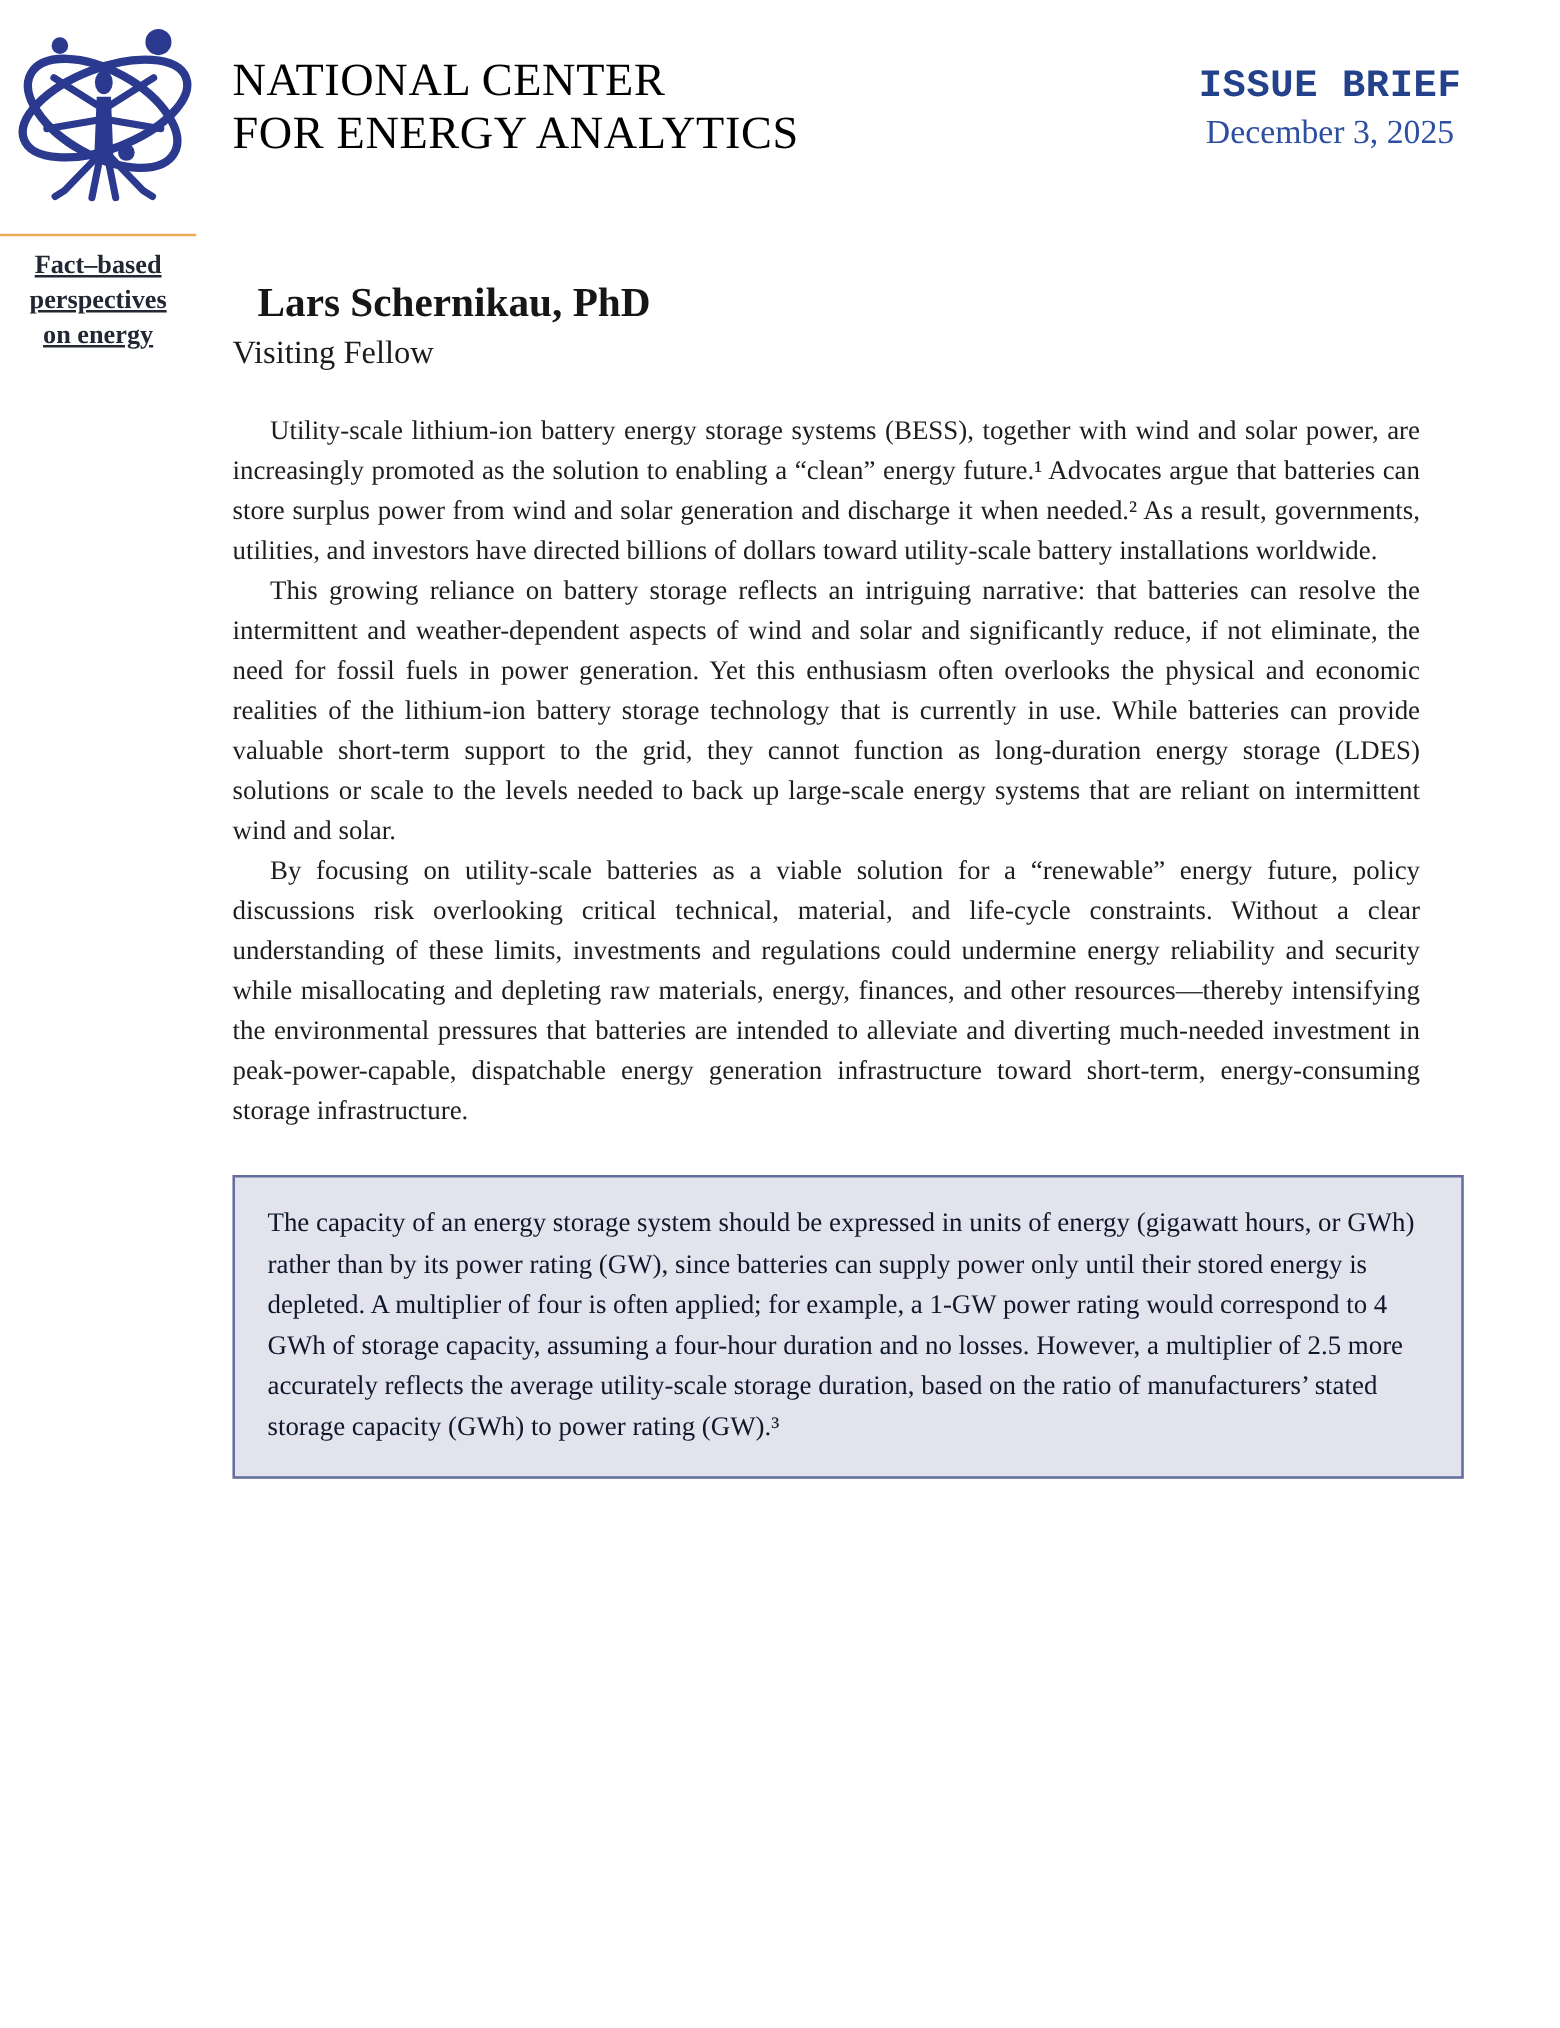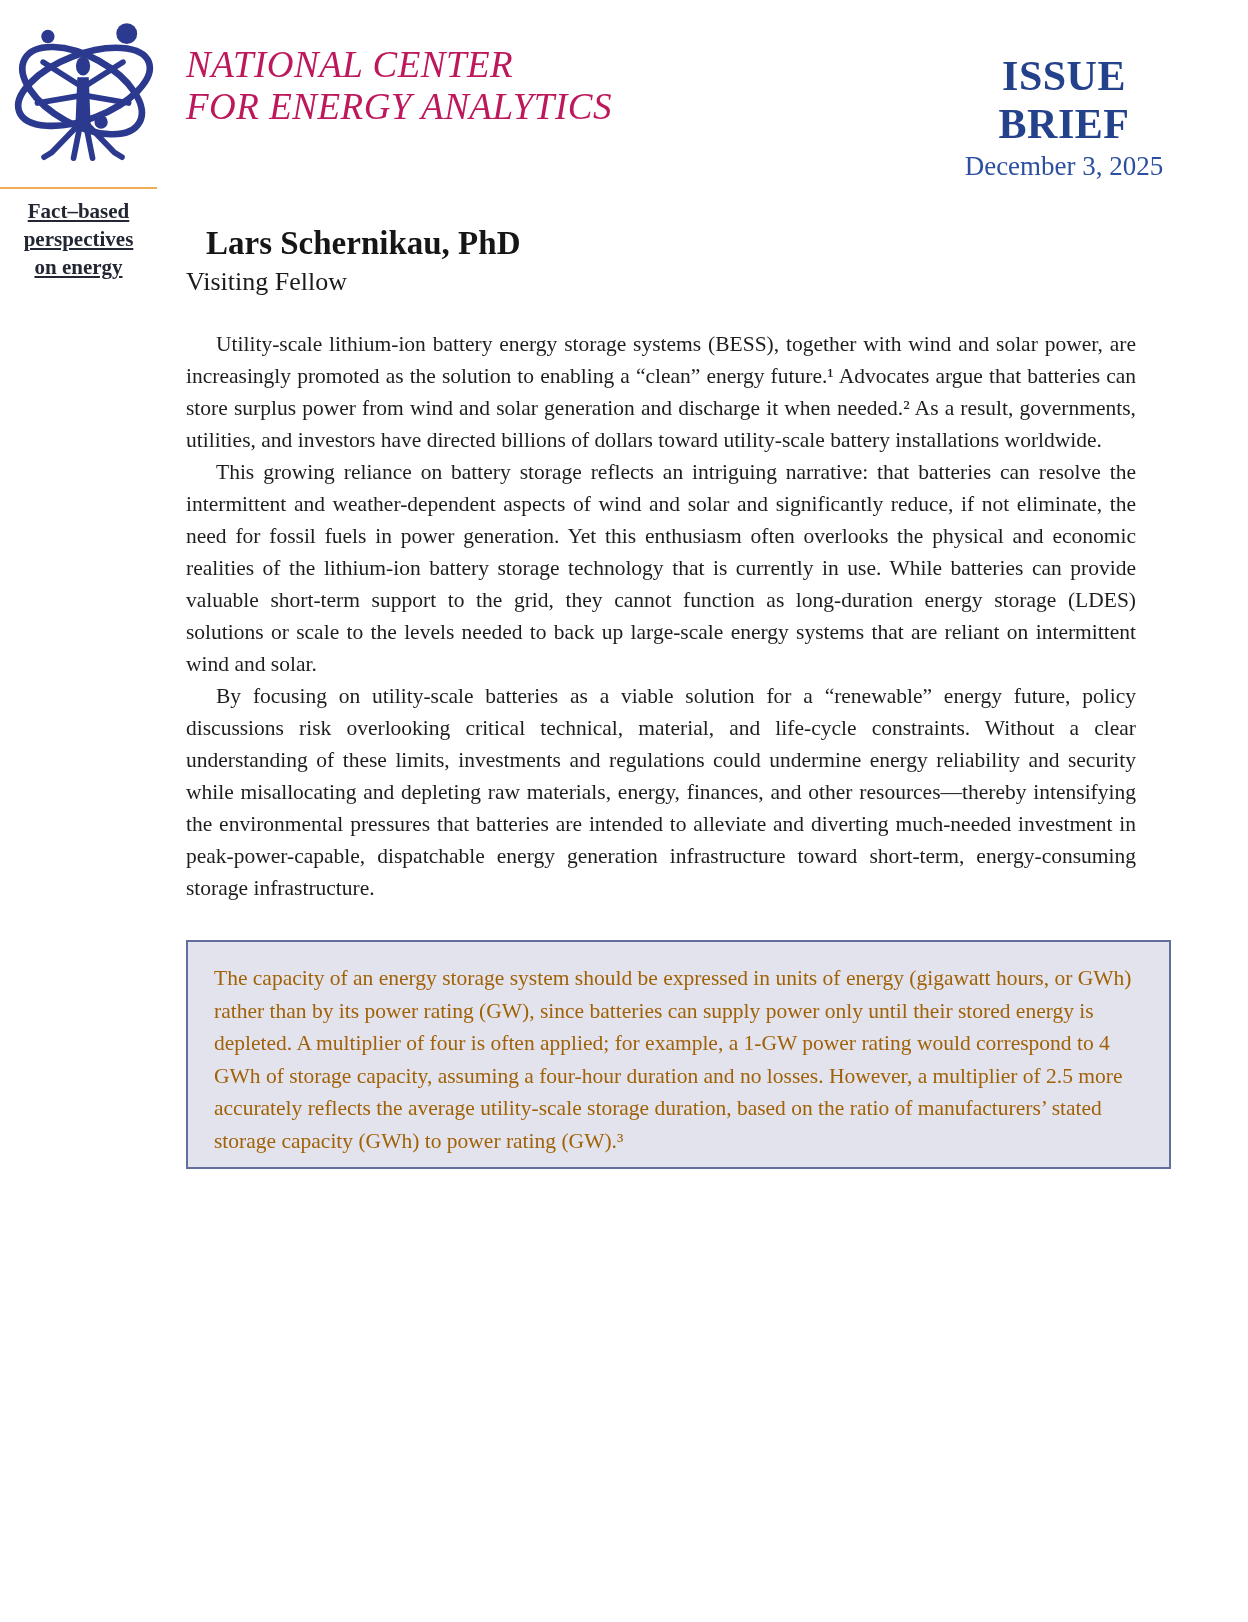--- a/index.html
+++ b/index.html
@@ -10,26 +10,26 @@
     background:#ffffff;
     font-family:"Liberation Serif", serif;
     color:#1e1e1e;
     overflow:hidden;
   }
 
   
   .logo { position:absolute; left:8px; top:12px; width:152px; height:163px; }
   .org-name {
     position:absolute; left:186px; top:44px;
-    font-size:37px; line-height:42px; color:#be185d; letter-spacing:0.5px;font-style:italic;
+    font-size:37px; line-height:42px; color:#000000; letter-spacing:0.5px;
   }
   .brief-block {
     position:absolute; top:52px; left:938px; width:252px; text-align:center;
   }
-  .brief-label { font-size:42px; font-weight:700; color:#24418c; letter-spacing:0.5px; }
+  .brief-label { font-size:31px; font-weight:700; color:#24418c; letter-spacing:0.5px;font-family:Liberation Mono, monospace; }
   .brief-date  { font-size:27px; color:#2d4fa1; margin-top:3px; }
 
   
   .gold-rule { position:absolute; left:0; top:187px; width:157px; height:2px; background:#efab57; }
   .tagline {
     position:absolute; left:0; top:197px; width:157px; text-align:center;
     font-weight:700; font-size:21px; line-height:28px; color:#222733;text-decoration:underline;
   }
 
   
@@ -42,22 +42,22 @@
 
   .body-copy { margin-top:30px; width:950px; }
   .body-copy p {
     margin:0; font-size:21.5px; line-height:32px;
     text-align:justify; text-indent:30px; color:#1e1e1e;
   }
 
   .callout {
     margin-top:36px; width:985px; box-sizing:border-box;
     background:#e3e3ee; border:2px solid #626f9d;
-    padding:20px 26px 10px 26px;
-    font-size:21.5px; line-height:32.5px; color:#a16207;
+    padding:20px 26px 24px 26px;
+    font-size:21.5px; line-height:32.5px; color:#0f172a;
   }
 </style>
 </head>
 <body>
 
 <div class="page">
 
   <svg class="logo" viewBox="0 0 160 170" aria-hidden="true">
     <g fill="none" stroke="#2b3a8f" stroke-width="7">
       <ellipse cx="80" cy="78" rx="73" ry="34" transform="rotate(-21 80 78)"></ellipse>

